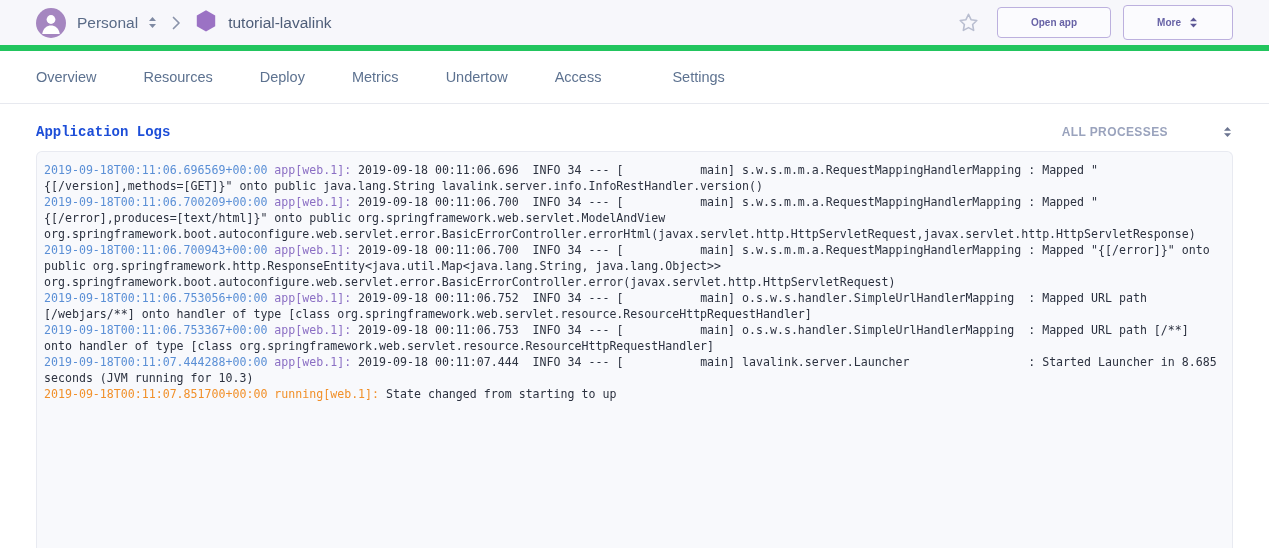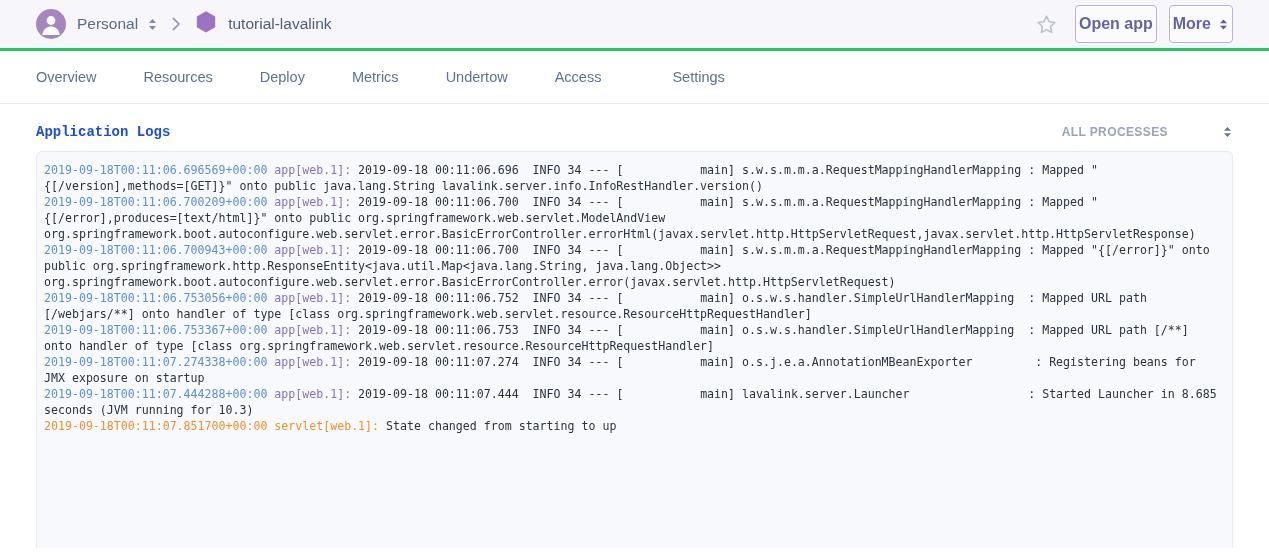--- a/index.html
+++ b/index.html
@@ -16,21 +16,21 @@
   }
 
   
   .topbar {
     height: 51px;
     display: flex;
     align-items: center;
     padding: 0 36px;
     box-sizing: border-box;
     background: #f7f7fb;
-    border-bottom: 3px solid #22c55e;
+    border-bottom: 6px solid #22c55e;
   }
   .breadcrumb {
     display: flex;
     align-items: center;
     gap: 0;
     flex: 1;
     min-width: 0;
   }
   .avatar {
     width: 30px;
@@ -83,24 +83,24 @@
     border: none;
     padding: 0 6px;
     cursor: pointer;
     line-height: 0;
   }
   .btn {
     border: 1px solid #bcb0de;
     border-radius: 4px;
     background: #fbfbfe;
     color: #6762a6;
-    font-size: 16px;
+    font-size: 10px;
     font-weight: bold;
     font-family: "Liberation Sans", sans-serif;
-    padding: 9px 3px;
+    padding: 9px 33px;
     cursor: pointer;
     display: inline-flex;
     align-items: center;
     white-space: nowrap;
   }
   .btn .updown { margin-left: 7px; color: #5c5796; }
 
   
   .navbar {
     height: 53px;
@@ -263,17 +263,16 @@
   </div>
 </div>
 
 <div class="log-wrap">
   <div class="log-scroll" id="log-scroll">
       <div class="log-line"><span class="ts-app">2019-09-18T00:11:06.696569+00:00</span> <span class="src-app">app[web.1]:</span><span> 2019-09-18 00:11:06.696  INFO 34 --- [           main] s.w.s.m.m.a.RequestMappingHandlerMapping : Mapped "{[/version],methods=[GET]}" onto public java.lang.String lavalink.server.info.InfoRestHandler.version()</span></div>
       <div class="log-line"><span class="ts-app">2019-09-18T00:11:06.700209+00:00</span> <span class="src-app">app[web.1]:</span><span> 2019-09-18 00:11:06.700  INFO 34 --- [           main] s.w.s.m.m.a.RequestMappingHandlerMapping : Mapped "{[/error],produces=[text/html]}" onto public org.springframework.web.servlet.ModelAndView org.springframework.boot.autoconfigure.web.servlet.error.BasicErrorController.errorHtml(javax.servlet.http.HttpServletRequest,javax.servlet.http.HttpServletResponse)</span></div>
       <div class="log-line"><span class="ts-app">2019-09-18T00:11:06.700943+00:00</span> <span class="src-app">app[web.1]:</span><span> 2019-09-18 00:11:06.700  INFO 34 --- [           main] s.w.s.m.m.a.RequestMappingHandlerMapping : Mapped "{[/error]}" onto public org.springframework.http.ResponseEntity&lt;java.util.Map&lt;java.lang.String, java.lang.Object&gt;&gt; org.springframework.boot.autoconfigure.web.servlet.error.BasicErrorController.error(javax.servlet.http.HttpServletRequest)</span></div>
       <div class="log-line"><span class="ts-app">2019-09-18T00:11:06.753056+00:00</span> <span class="src-app">app[web.1]:</span><span> 2019-09-18 00:11:06.752  INFO 34 --- [           main] o.s.w.s.handler.SimpleUrlHandlerMapping  : Mapped URL path [/webjars/**] onto handler of type [class org.springframework.web.servlet.resource.ResourceHttpRequestHandler]</span></div>
       <div class="log-line"><span class="ts-app">2019-09-18T00:11:06.753367+00:00</span> <span class="src-app">app[web.1]:</span><span> 2019-09-18 00:11:06.753  INFO 34 --- [           main] o.s.w.s.handler.SimpleUrlHandlerMapping  : Mapped URL path [/**] onto handler of type [class org.springframework.web.servlet.resource.ResourceHttpRequestHandler]</span></div>
-      <div class="log-line"><span class="ts-app">2019-09-18T00:11:07.274338+00:00</span> <span class="src-app">app[web.1]:</span><span> 2019-09-18 00:11:07.274  INFO 34 --- [           main] o.s.j.e.a.AnnotationMBeanExporter         : Registering beans for JMX exposure on startup</span></div>
       <div class="log-line"><span class="ts-app">2019-09-18T00:11:07.444288+00:00</span> <span class="src-app">app[web.1]:</span><span> 2019-09-18 00:11:07.444  INFO 34 --- [           main] lavalink.server.Launcher                 : Started Launcher in 8.685 seconds (JVM running for 10.3)</span></div>
-      <div class="log-line"><span class="ts-heroku">2019-09-18T00:11:07.851700+00:00</span> <span class="src-heroku">servlet[web.1]:</span><span> State changed from starting to up</span></div>
+      <div class="log-line"><span class="ts-heroku">2019-09-18T00:11:07.851700+00:00</span> <span class="src-heroku">running[web.1]:</span><span> State changed from starting to up</span></div>
     </div>
 </div>
 
 </body></html>

